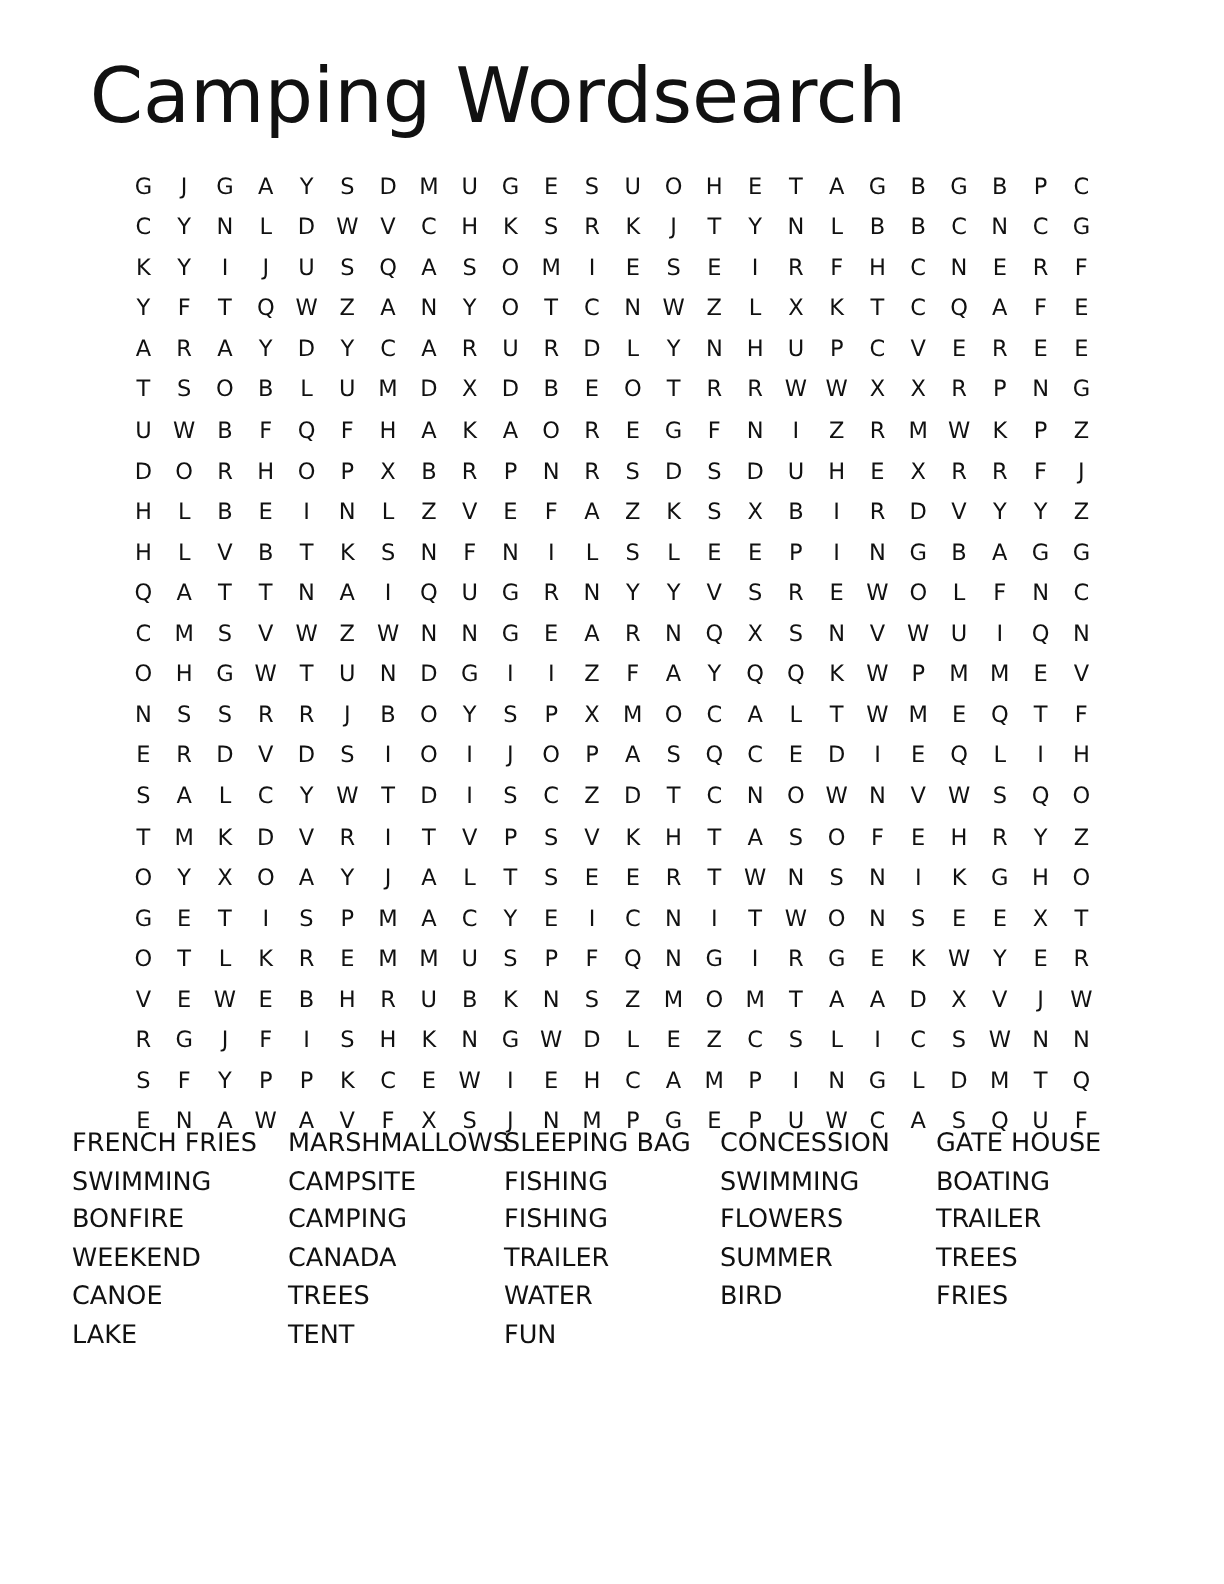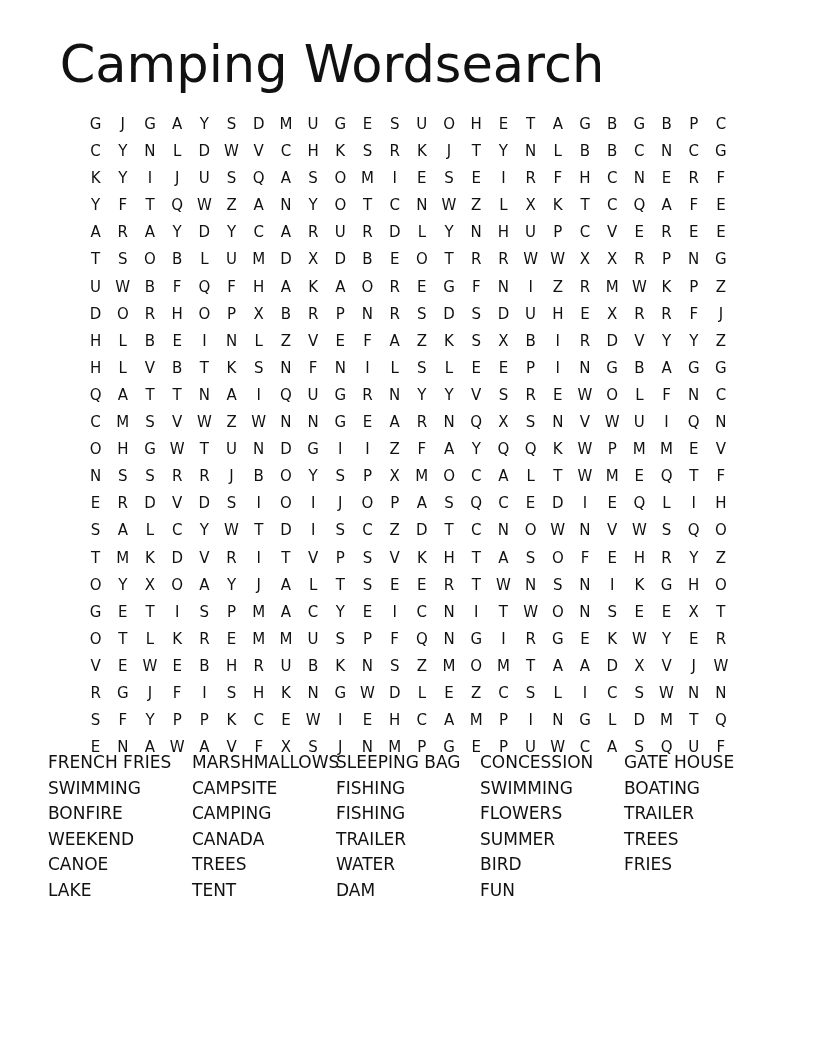--- a/index.html
+++ b/index.html
@@ -667,15 +667,14 @@
     <div class="word">TRAILER</div>
     <div class="word">SUMMER</div>
     <div class="word">TREES</div>
     <div class="word">CANOE</div>
     <div class="word">TREES</div>
     <div class="word">WATER</div>
     <div class="word">BIRD</div>
     <div class="word">FRIES</div>
     <div class="word">LAKE</div>
     <div class="word">TENT</div>
-    <div class="word">DAM</div>
     <div class="word">FUN</div>
   </div>
 
 </body></html>

